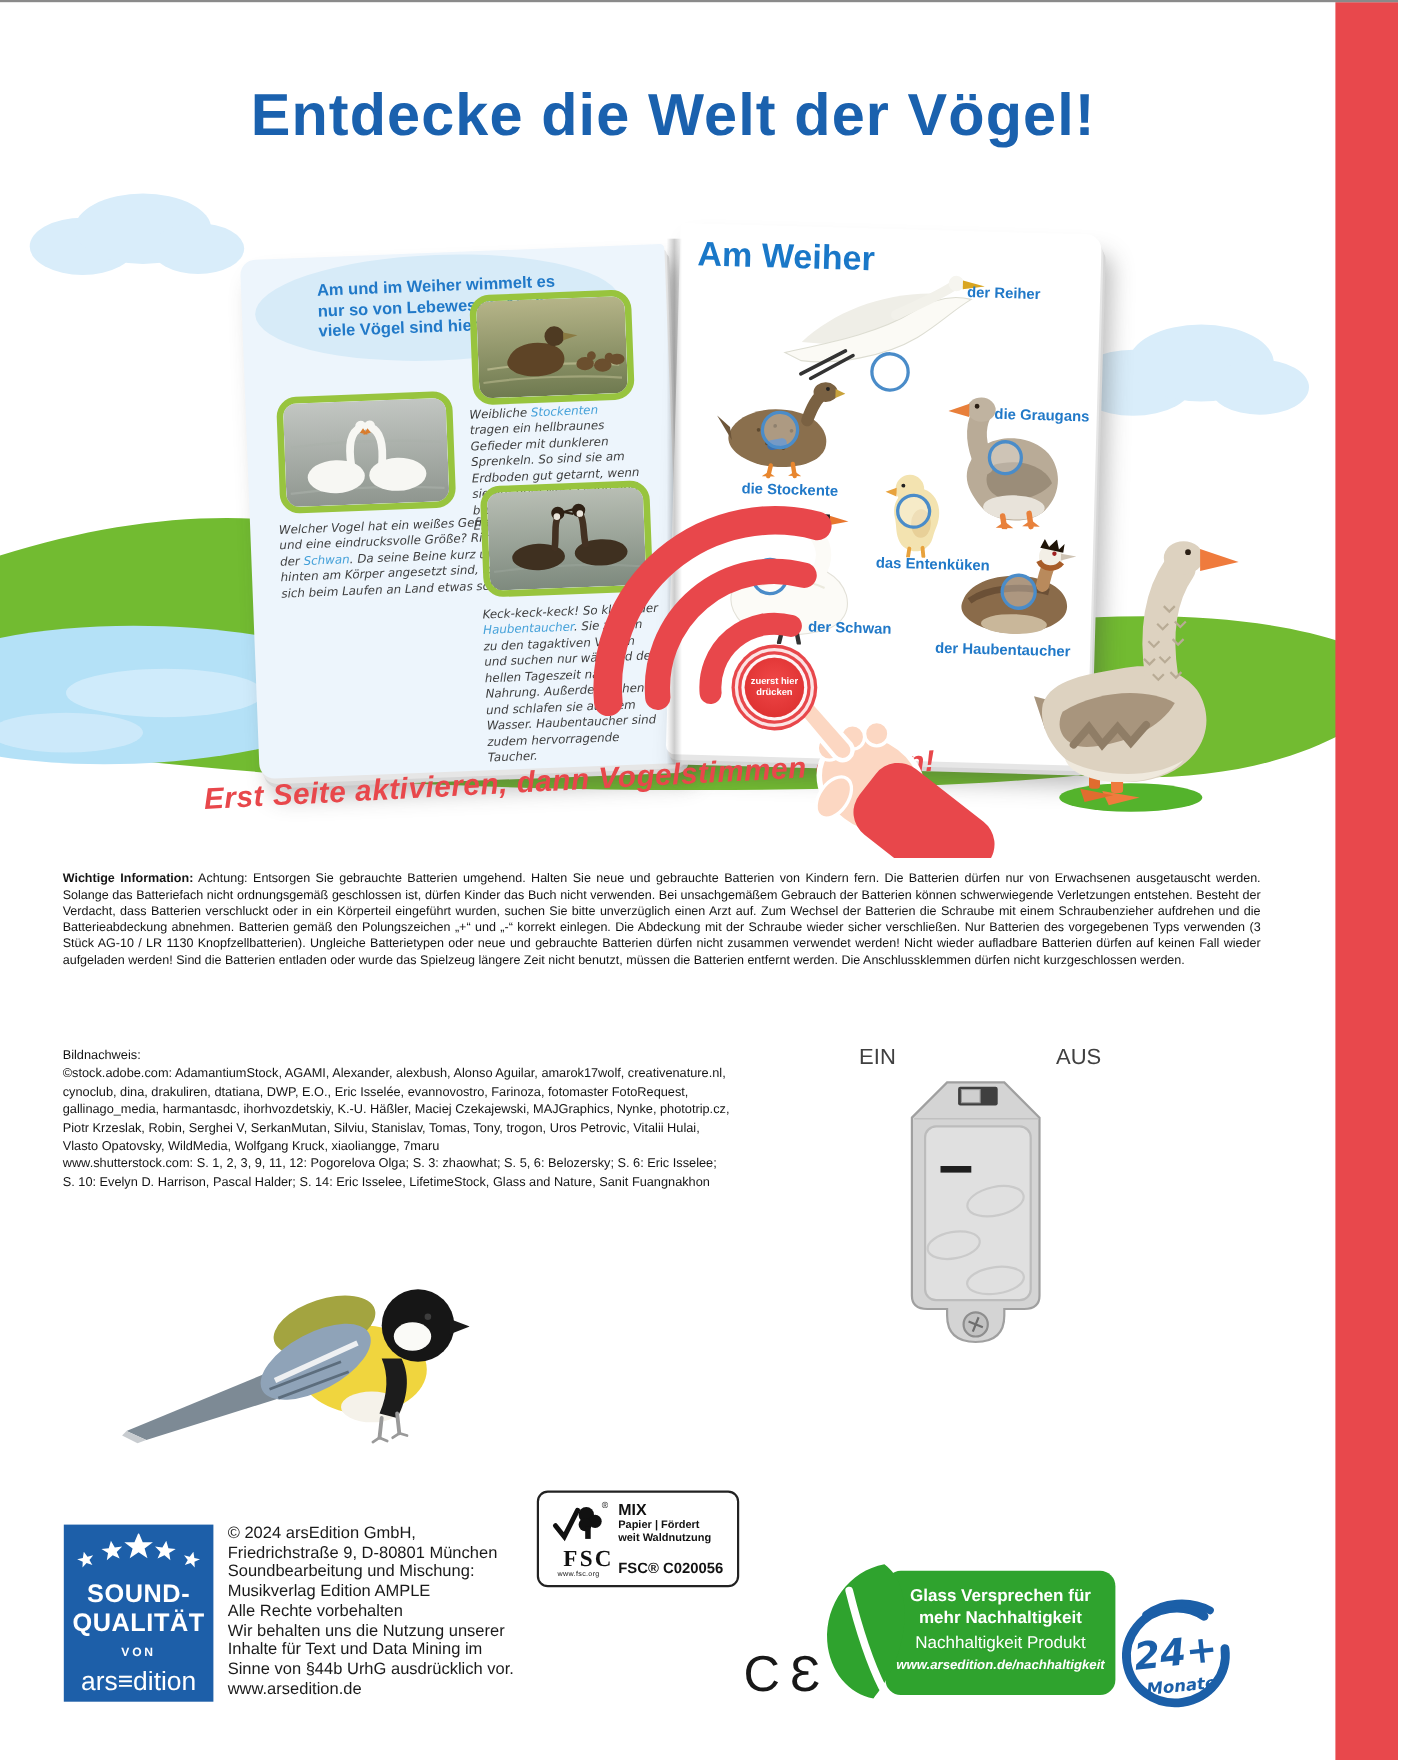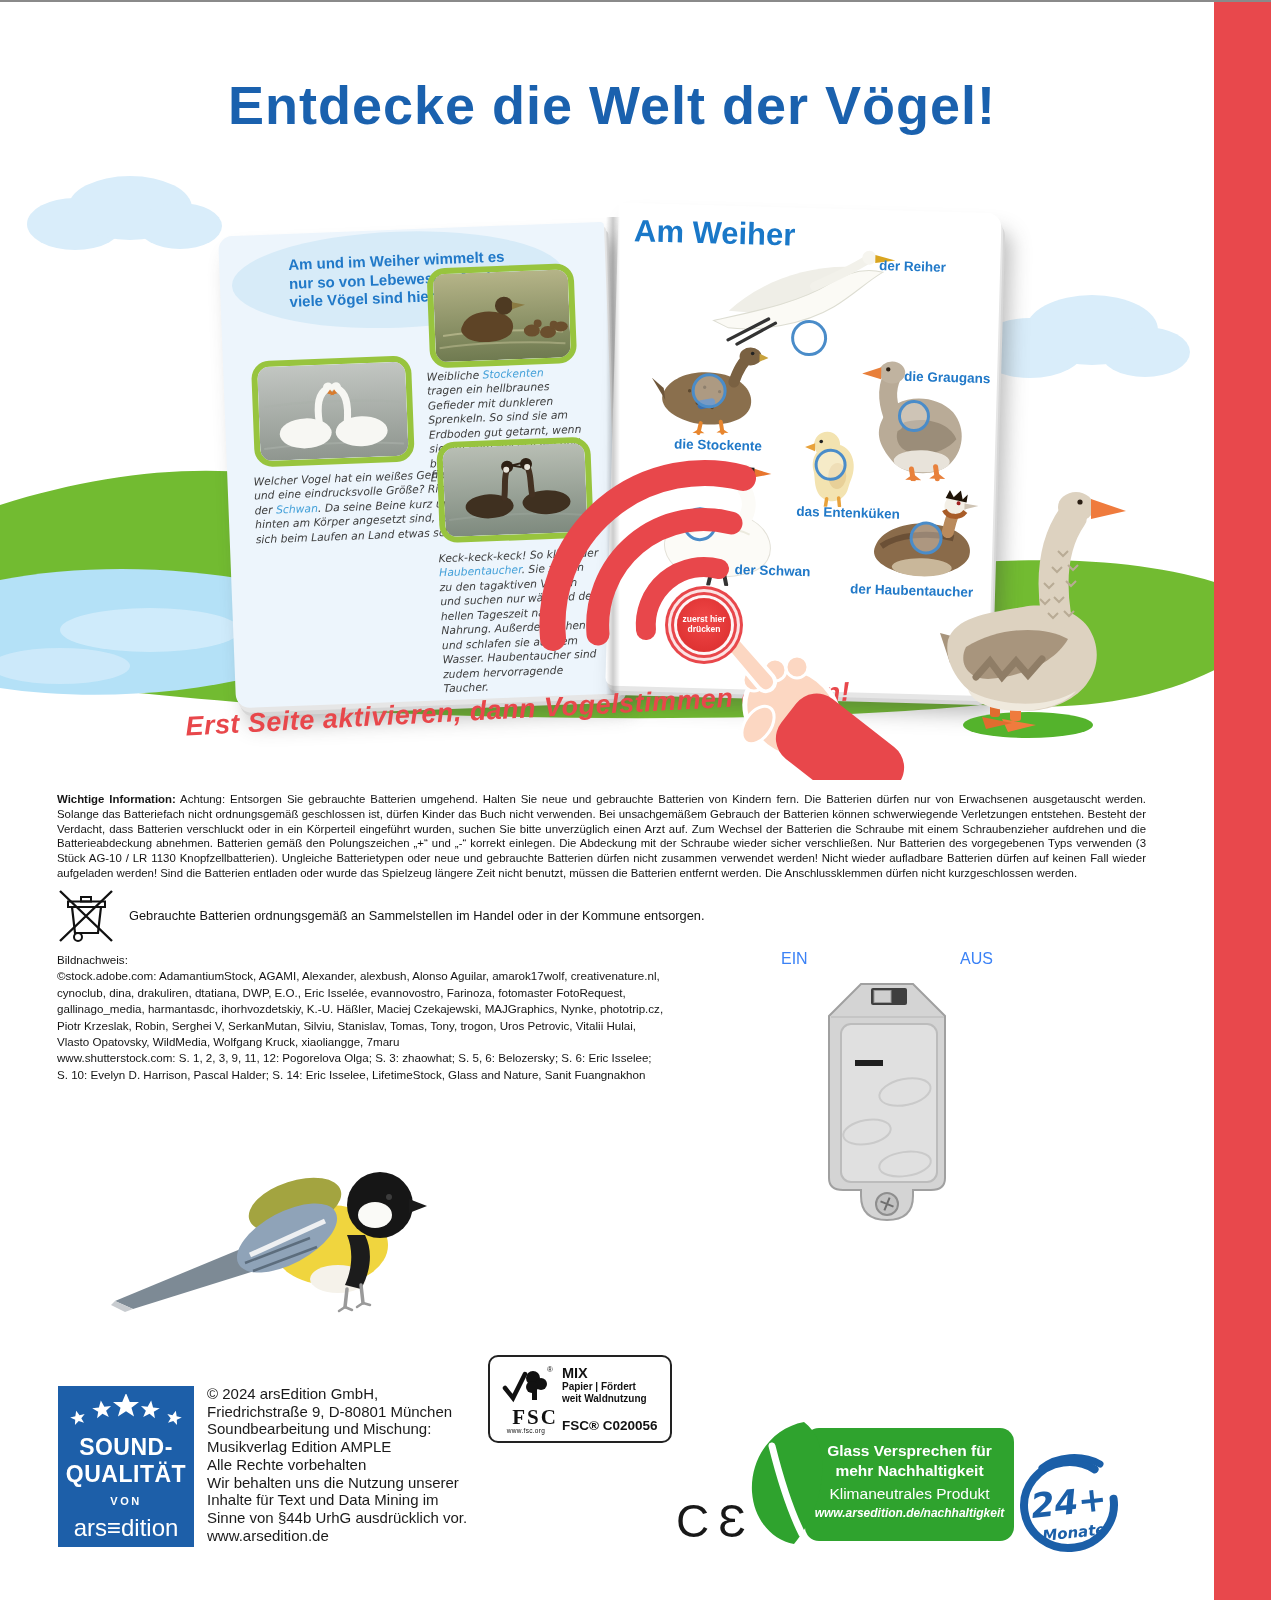--- a/index.html
+++ b/index.html
@@ -40,21 +40,21 @@
         box-shadow:0 0 0 3px rgba(255,255,255,.95),0 0 0 6px #e8474b,0 0 0 9px rgba(255,255,255,.85),0 0 0 12px #e8474b;}
   .overlay{position:absolute;left:530px;top:425px;z-index:5;pointer-events:none;}
   .goose{position:absolute;left:928px;top:455px;z-index:3;}
   
   .info-block{position:absolute;left:57px;top:792px;width:1089px;font-size:11.4px;line-height:14.8px;
         color:#141414;text-align:justify;z-index:3;}
   .disposal-row{position:absolute;left:55px;top:884px;display:flex;align-items:center;gap:12px;z-index:3;}
   .disposal-text{font-size:12.8px;color:#141414;}
   .credits{position:absolute;left:57px;top:952px;font-size:11.6px;line-height:16.4px;color:#141414;z-index:3;}
   .preline{white-space:pre-line;}
-  .batt-label{position:absolute;font-size:16px;color:#3b82f6;z-index:3;}
+  .batt-label{position:absolute;font-size:20px;color:#404040;z-index:3;}
   .device{position:absolute;left:801px;top:972px;z-index:3;}
   .tit-photo{position:absolute;left:95px;top:1143px;z-index:3;}
   .stamp{position:absolute;left:58px;top:1386px;width:136px;height:161px;background:#1d5fa9;color:#fff;
         text-align:center;z-index:3;}
   .stamp .l1{font-size:23px;font-weight:bold;letter-spacing:.5px;line-height:1.18;}
   .stamp .von{font-size:11px;font-weight:bold;letter-spacing:2.5px;margin-top:7px;}
   .stamp .brand{font-size:24px;margin-top:7px;font-weight:400;}
   .publisher{position:absolute;left:207px;top:1385px;font-size:15px;line-height:17.7px;color:#1a1a1a;z-index:3;}
   .publisher .site{font-weight:normal;}
   .fsc{position:absolute;left:488px;top:1355px;width:180px;height:84px;border:2px solid #222;border-radius:10px;
@@ -339,30 +339,20 @@
     <circle cx="152" cy="47" r="2.6" fill="#2a1f14"></circle>
   </svg>
 
   <div class="script-line">Erst Seite aktivieren, dann Vogelstimmen erleben!</div>
 
   <div class="info-block">
     <b>Wichtige Information:</b>
     <span>Achtung: Entsorgen Sie gebrauchte Batterien umgehend. Halten Sie neue und gebrauchte Batterien von Kindern fern. Die Batterien dürfen nur von Erwachsenen ausgetauscht werden. Solange das Batteriefach nicht ordnungsgemäß geschlossen ist, dürfen Kinder das Buch nicht verwenden. Bei unsachgemäßem Gebrauch der Batterien können schwerwiegende Verletzungen entstehen. Besteht der Verdacht, dass Batterien verschluckt oder in ein Körperteil eingeführt wurden, suchen Sie bitte unverzüglich einen Arzt auf. Zum Wechsel der Batterien die Schraube mit einem Schraubenzieher aufdrehen und die Batterieabdeckung abnehmen. Batterien gemäß den Polungszeichen „+“ und „-“ korrekt einlegen. Die Abdeckung mit der Schraube wieder sicher verschließen. Nur Batterien des vorgegebenen Typs verwenden (3 Stück AG-10 / LR 1130 Knopfzellbatterien). Ungleiche Batterietypen oder neue und gebrauchte Batterien dürfen nicht zusammen verwendet werden! Nicht wieder aufladbare Batterien dürfen auf keinen Fall wieder aufgeladen werden! Sind die Batterien entladen oder wurde das Spielzeug längere Zeit nicht benutzt, müssen die Batterien entfernt werden. Die Anschlussklemmen dürfen nicht kurzgeschlossen werden.</span>
   </div>
 
-  <div class="disposal-row">
-    <svg width="62" height="62" viewBox="0 0 62 62">
-      <path d="M17,23 L46,23 L43,49 L20,49 Z" fill="none" stroke="#111" stroke-width="2.2"></path>
-      <rect x="13" y="17.5" width="37" height="5.5" fill="none" stroke="#111" stroke-width="2"></rect>
-      <rect x="26" y="13" width="10" height="4.5" fill="none" stroke="#111" stroke-width="2"></rect>
-      <circle cx="23" cy="53" r="4" fill="none" stroke="#111" stroke-width="2"></circle>
-      <path d="M5,7 L57,57 M57,7 L5,57" stroke="#111" stroke-width="2.4"></path>
-    </svg>
-    <div class="disposal-text">Gebrauchte Batterien ordnungsgemäß an Sammelstellen im Handel oder in der Kommune entsorgen.</div>
-  </div>
 
   <div class="credits">
     <div>Bildnachweis:</div>
     <div class="preline">©stock.adobe.com: AdamantiumStock, AGAMI, Alexander, alexbush, Alonso Aguilar, amarok17wolf, creativenature.nl,
 cynoclub, dina, drakuliren, dtatiana, DWP, E.O., Eric Isselée, evannovostro, Farinoza, fotomaster FotoRequest,
 gallinago_media, harmantasdc, ihorhvozdetskiy, K.-U. Häßler, Maciej Czekajewski, MAJGraphics, Nynke, phototrip.cz,
 Piotr Krzeslak, Robin, Serghei V, SerkanMutan, Silviu, Stanislav, Tomas, Tony, trogon, Uros Petrovic, Vitalii Hulai,
 Vlasto Opatovsky, WildMedia, Wolfgang Kruck, xiaoliangge, 7maru
 www.shutterstock.com: S. 1, 2, 3, 9, 11, 12: Pogorelova Olga; S. 3: zhaowhat; S. 5, 6: Belozersky; S. 6: Eric Isselee;
 S. 10: Evelyn D. Harrison, Pascal Halder; S. 14: Eric Isselee, LifetimeStock, Glass and Nature, Sanit Fuangnakhon</div>
@@ -451,21 +441,21 @@
       <div class="fl">weit Waldnutzung</div>
       <div class="code">FSC® C020056</div>
     </div>
   </div>
 
   <div class="ce">CƐ</div>
 
   <div class="green-badge-rect">
     <div class="gb1">Glass Versprechen für</div>
     <div class="gb1">mehr Nachhaltigkeit</div>
-    <div class="gb3">Klimaneutrales Produkt</div>
+    <div class="gb3">Nachhaltigkeit Produkt</div>
     <div class="gb4">www.arsedition.de/nachhaltigkeit</div>
   </div>
   <svg class="leaf" width="100" height="130" viewBox="0 0 100 130">
     <path d="M62,4 C30,10 8,40 10,74 C12,102 30,122 52,126 C64,112 78,86 80,58 C82,34 76,14 62,4 Z" fill="#2fa32e"></path>
     <path d="M30,28 C38,60 48,92 60,116" stroke="#ffffff" stroke-width="7" fill="none" stroke-linecap="round"></path>
   </svg>
 
   <svg class="age" width="115" height="110" viewBox="0 0 115 110">
     <ellipse cx="57" cy="55" rx="45" ry="43" stroke="#1b5fa8" stroke-width="8" fill="none" transform="rotate(-8 57 55)" stroke-dasharray="240 60" stroke-linecap="round"></ellipse>
     <path d="M30,18 C45,6 70,4 88,14" stroke="#1b5fa8" stroke-width="7" fill="none" stroke-linecap="round"></path>

